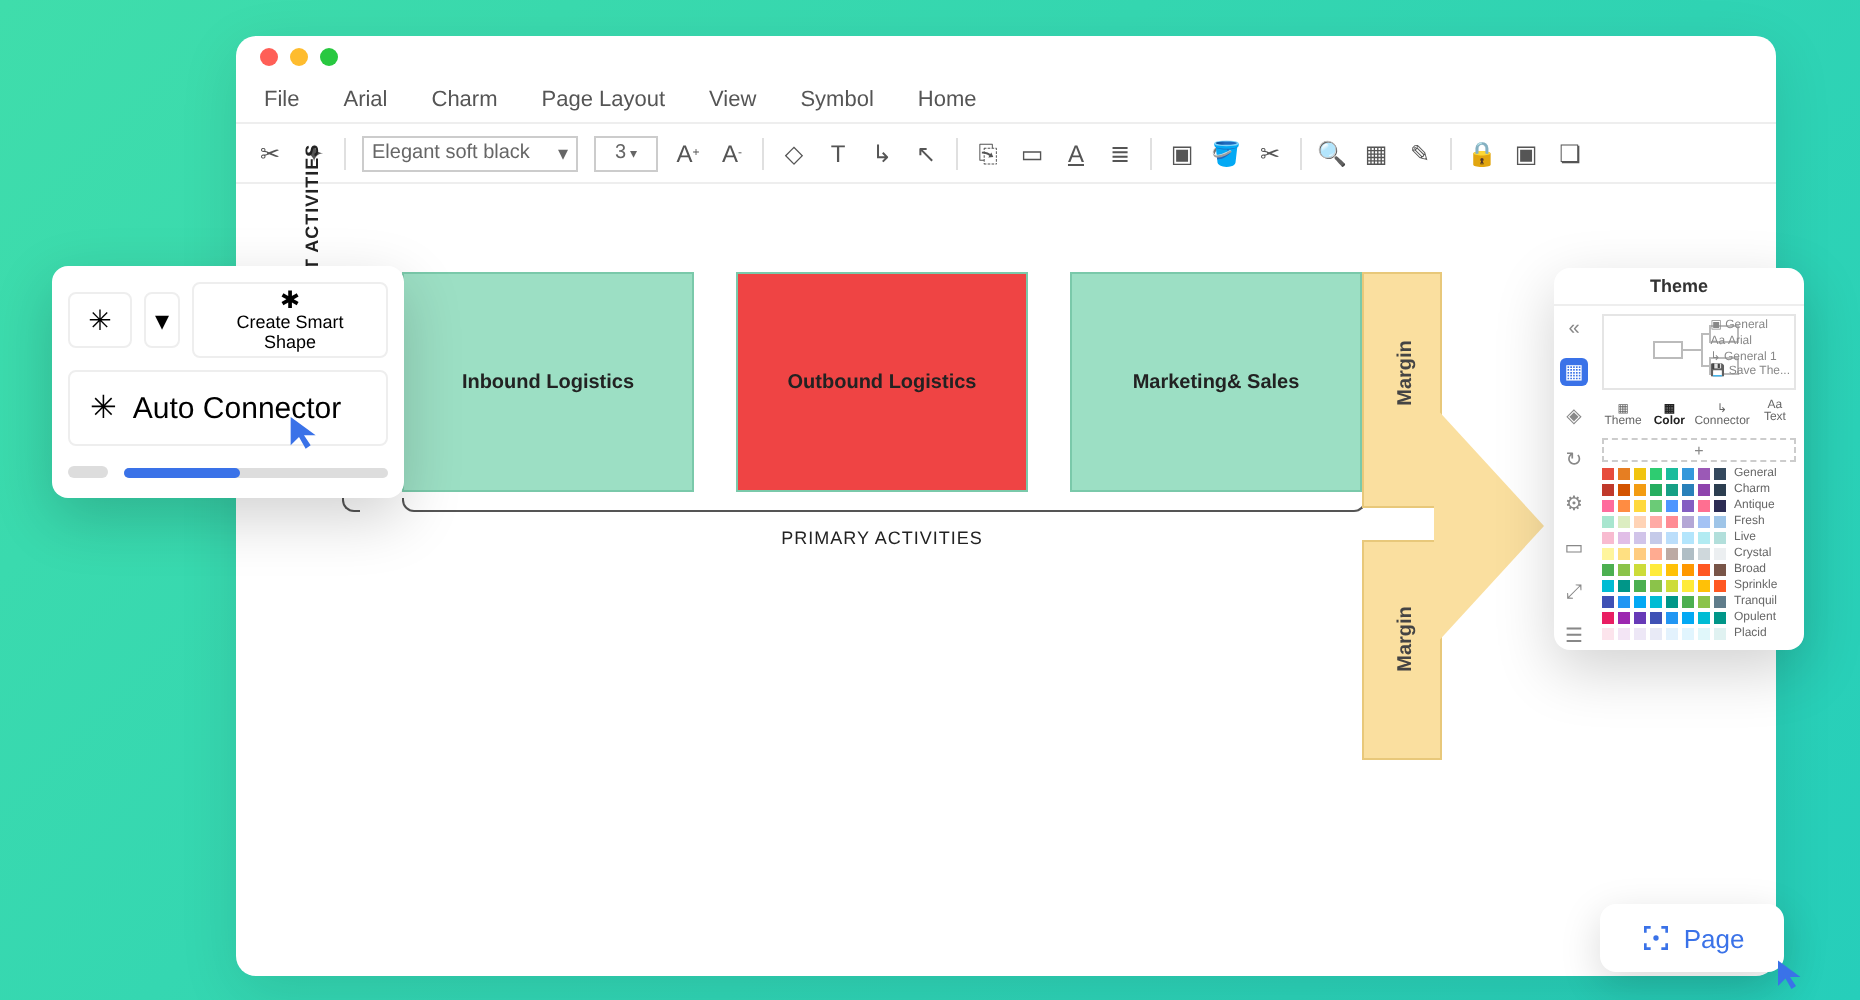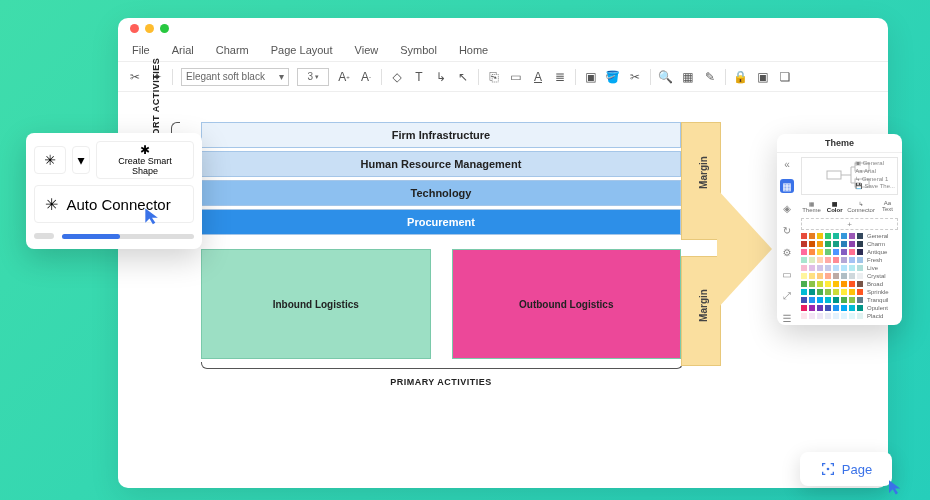--- a/index.html
+++ b/index.html
@@ -18,22 +18,22 @@
 .canvas{position:relative;width:100%;height:calc(100% - 74px);padding:30px 40px}
 .diagram{position:relative;width:640px;margin:0 auto}
 .support-label{position:absolute;left:-32px;top:40px;transform:rotate(-90deg);transform-origin:left top;font-size:9px;font-weight:bold;letter-spacing:.5px;color:#222;white-space:nowrap}
 .bracket-l{position:absolute;left:-12px;top:0;height:118px;width:10px}
 .bracket-l::before{content:"";position:absolute;left:0;top:0;height:100%;width:8px;border:1px solid #555;border-right:none;border-radius:6px 0 0 6px}
 .bars{width:480px;margin-left:18px}
 .bar{height:26px;border:1px solid #a5c6e8;margin-bottom:3px;display:flex;align-items:center;justify-content:center;font-size:11px;font-weight:600;color:#222}
 .b1{background:#E9F2FB}.b2{background:#C9DFF5}.b3{background:#8DC0F0}.b4{background:#2D8FE8;color:#fff}
 .primary{display:flex;gap:21px;margin-top:14px;margin-left:18px;width:480px}
 .pbox{flex:1;height:110px;background:#9CDFC4;border:1px solid #7ac9aa;display:flex;align-items:center;justify-content:center;text-align:center;font-size:10px;font-weight:600;color:#222;padding:4px}
-.pbox.light{background:#ec4899}
-.primary-label{text-align:center;font-size:9px;font-weight:bold;letter-spacing:.5px;margin-top:8px;color:#222;width:480px;margin-left:18px}
+.pbox.light{background:#ef4444}
+.primary-label{text-align:center;font-size:9px;font-weight:normal;letter-spacing:.5px;margin-top:8px;color:#222;width:480px;margin-left:18px}
 .bracket-b{position:relative;height:8px;width:480px;margin-left:18px;margin-top:2px}
 .bracket-b::before{content:"";position:absolute;left:0;bottom:0;width:100%;height:6px;border:1px solid #555;border-top:none;border-radius:0 0 6px 6px}
 .arrow{position:absolute;left:498px;top:0;width:90px;height:255px}
 .arrow-shape{position:absolute;left:0;top:0;width:0;height:0;border-top:60px solid transparent;border-bottom:60px solid transparent;border-left:55px solid #FADF9F;top:67px;left:36px}
 .arrow-rect{position:absolute;left:0;top:0;width:40px;height:118px;background:#FADF9F;border:1px solid #e8c87a}
 .arrow-rect2{position:absolute;left:0;top:134px;width:40px;height:110px;background:#FADF9F;border:1px solid #e8c87a}
 .margin-t{position:absolute;left:2px;top:45px;transform:rotate(-90deg);transform-origin:center;font-size:10px;font-weight:600;color:#444;width:40px;text-align:center}
 .margin-b{position:absolute;left:2px;top:178px;transform:rotate(-90deg);transform-origin:center;font-size:10px;font-weight:600;color:#444;width:40px;text-align:center}
 .popup{position:absolute;left:26px;top:133px;width:176px;background:#fff;border-radius:8px;box-shadow:0 10px 30px rgba(0,0,0,.18);padding:8px}
 .popup-row{display:flex;gap:6px;align-items:center;margin-bottom:6px}
@@ -122,29 +122,24 @@
     <span class="tb-sep"></span>
     <span class="tb-ic">🔒</span>
     <span class="tb-ic">▣</span>
     <span class="tb-ic">❏</span>
   </div>
   <div class="canvas">
     <div class="diagram">
       <div class="support-label">SUPPORT
 ACTIVITIES</div>
       <div class="bracket-l"></div>
-      <div class="bars">
-        <div class="bar b1">Firm Infrastructure</div>
-        <div class="bar b2">Human Resource Management</div>
-        <div class="bar b3">Technology</div>
-        <div class="bar b4">Procurement</div>
-      </div>
       <div class="primary">
         <div class="pbox">Inbound Logistics</div>
         <div class="pbox light">Outbound Logistics</div>
+        <div class="pbox">Marketing&amp; Sales</div>
       </div>
       <div class="bracket-b"></div>
       <div class="primary-label">PRIMARY ACTIVITIES</div>
       <div class="arrow">
         <div class="arrow-rect"></div>
         <div class="arrow-rect2"></div>
         <div class="arrow-shape"></div>
         <div class="margin-t">Margin</div>
         <div class="margin-b">Margin</div>
       </div>

